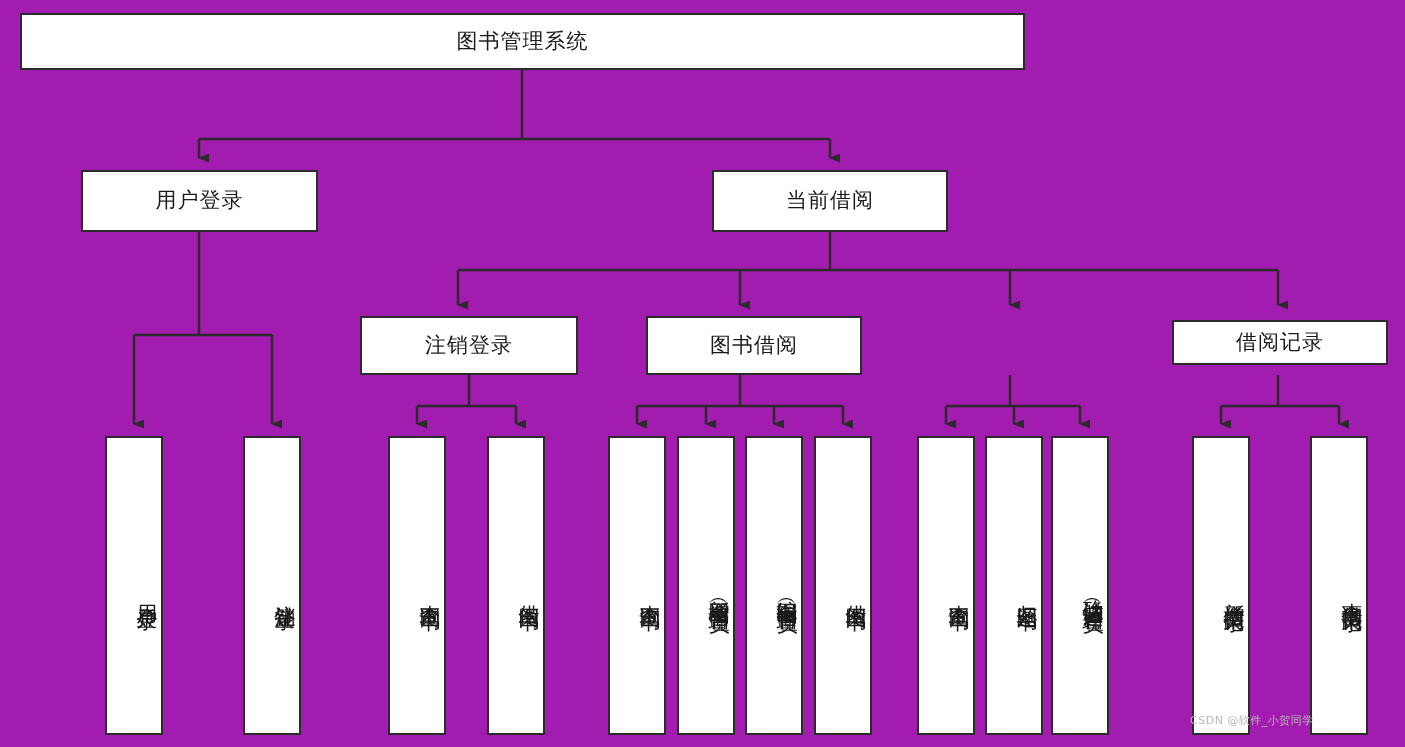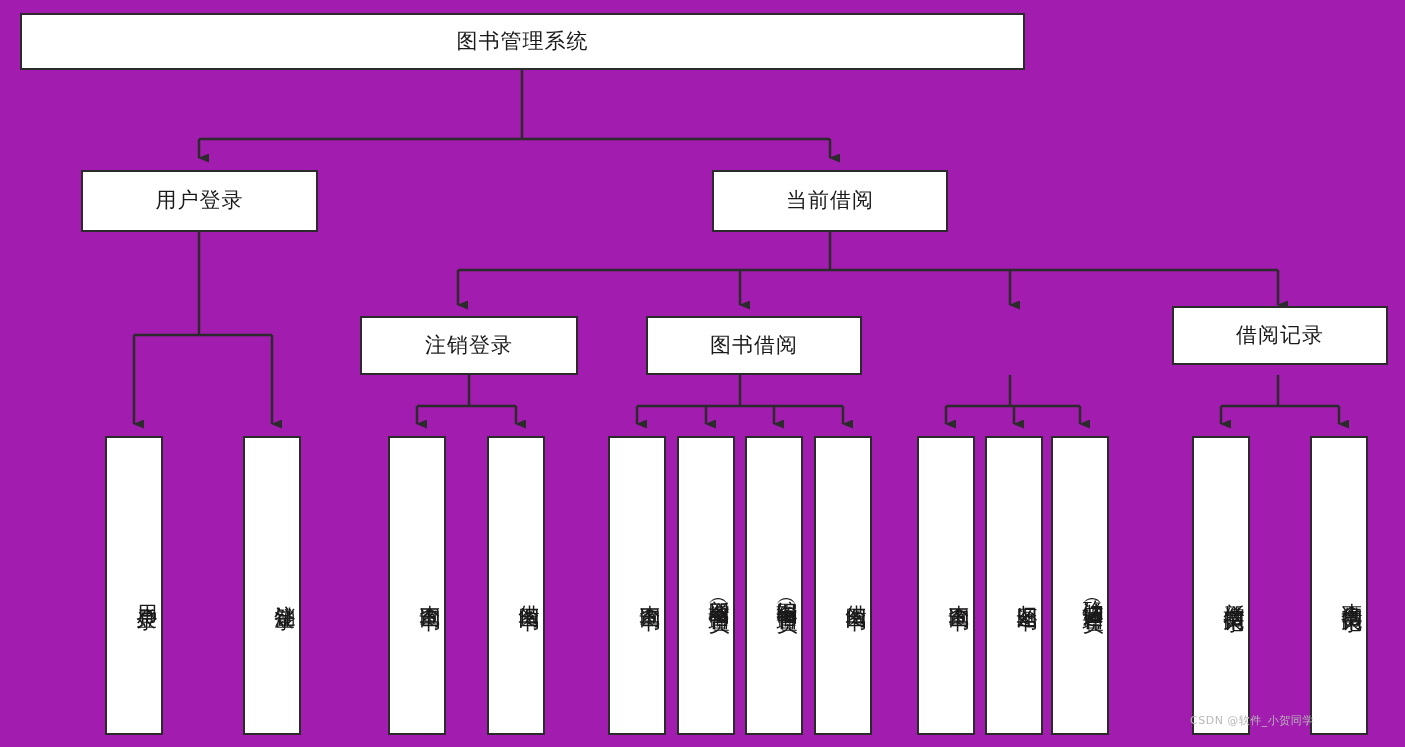--- a/index.html
+++ b/index.html
@@ -131,21 +131,21 @@
   <div class="node h" style="left:712px;top:170px;width:236px;height:62px;">
     <span>当前借阅</span>
   </div>
 
   <div class="node h" style="left:360px;top:316px;width:218px;height:59px;">
     <span>注销登录</span>
   </div>
   <div class="node h" style="left:646px;top:316px;width:216px;height:59px;">
     <span>图书借阅</span>
   </div>
-  <div class="node h" style="left:1172px;top:306px;width:216px;height:59px;justify-content:center;">
+  <div class="node h" style="left:1172px;top:320px;width:216px;height:45px;justify-content:center;">
     <span>借阅记录</span>
   </div>
 
   <div class="node v" style="left:105px;top:436px;width:58px;height:299px;">
     <span class="vtext">用户登录</span>
   </div>
   <div class="node v" style="left:243px;top:436px;width:58px;height:299px;">
     <span class="vtext">注销登录</span>
   </div>
 

